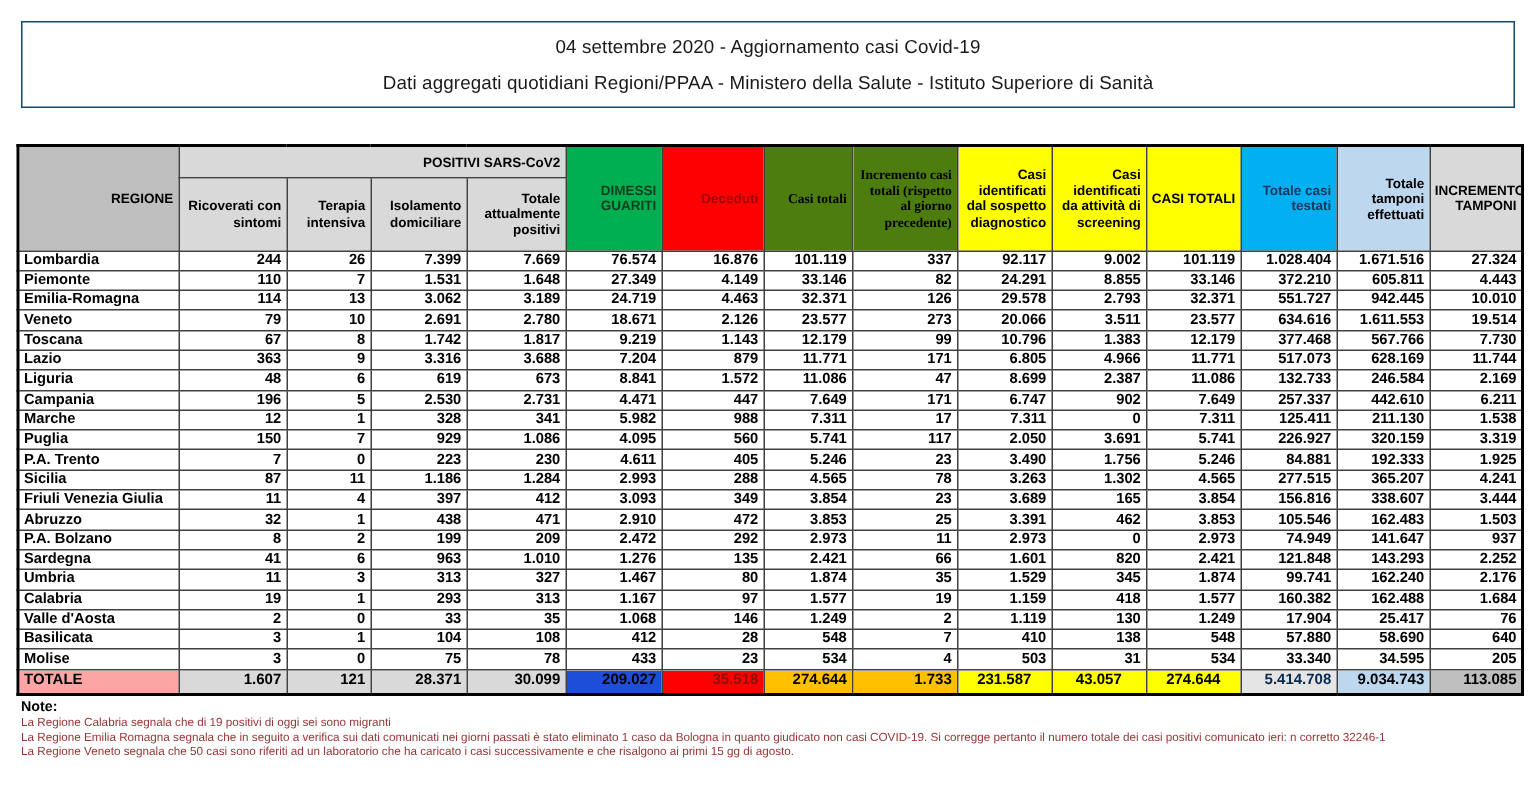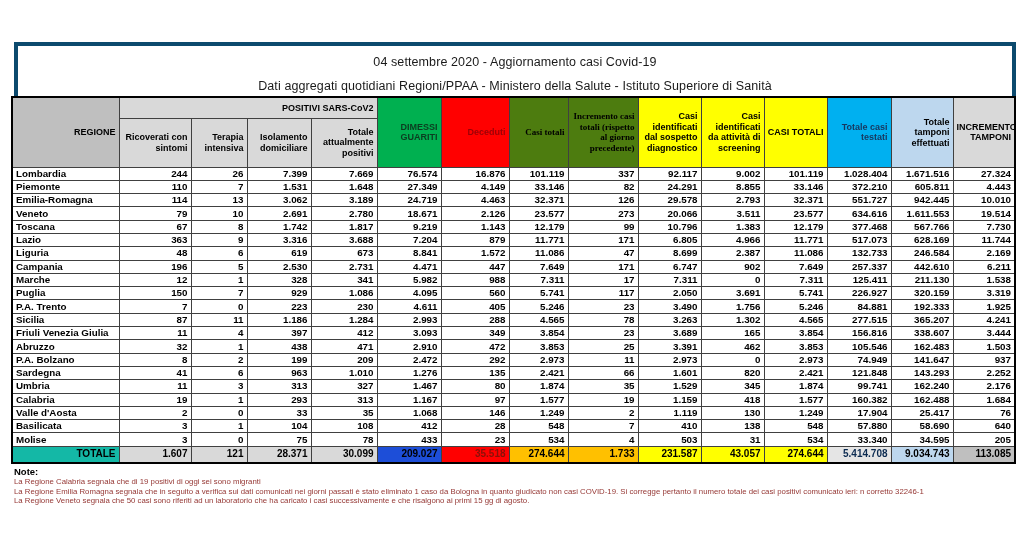--- a/index.html
+++ b/index.html
@@ -1,20 +1,20 @@
 <!DOCTYPE html>
 <html><head>
 <meta charset="utf-8">
 <style>
   html,body{margin:0;padding:0;background:#fff;font-family:"Liberation Sans",sans-serif;}
   .page{width:1024px;height:535px;position:relative;background:#fff;overflow:hidden;}
 
   
-  .title-box{position:absolute;left:14px;top:14px;width:994px;height:56px;border:4px solid #0c4a6e;
-             display:flex;flex-direction:column;justify-content:space-evenly;align-items:center;margin-top:28px;}
+  .title-box{position:absolute;left:14px;top:14px;width:994px;height:56px;border:1px solid #0c4a6e;
+             display:flex;flex-direction:column;justify-content:space-evenly;align-items:center;}
   .title-line{font-size:12.5px;color:#1a1a1a;font-weight:500;letter-spacing:.1px;}
 
   
   table.data{position:absolute;left:11px;top:96px;width:1003px;border-collapse:collapse;table-layout:fixed;
              border:2px solid #000;font-weight:bold;}
   .data th,.data td{border:1px solid #404040;padding:0 3px;overflow:hidden;white-space:nowrap;font-weight:bold;}
   .data thead th{font-size:9px;line-height:10.5px;text-align:right;vertical-align:middle;white-space:normal;}
   .data .group-h{height:21px;font-size:11px;}
   .data .sub-h{height:49px;}
   .data tbody td{height:12.3px;font-size:9.8px;line-height:12px;}
@@ -31,26 +31,26 @@
   .h-lgray{background:#D9D9D9;color:#000;}
   .h-green{background:#00B050;color:#0b3d20;}
   .h-red{background:#FF0000;color:#9C0006;}
   .h-orange{background:#4d7c0f;color:#000;font-family:Liberation Serif, serif;}
   .h-yellow{background:#FFFF00;color:#000;}
   .h-cyan{background:#00B0F0;color:#17375E;}
   .h-lblue{background:#BDD7EE;color:#000;}
 
   .thick-left{border-left:2px solid #000;}
   .data tr.total-row td{height:15px;font-size:10px;}
-  .t0{background:#14b8a6;text-align:right;}
+  .t0{background:#fca5a5;text-align:left;}
   .t1,.t2,.t3,.t4{background:#D9D9D9;margin-top:28px;}
   .t5{background:#1d4ed8;}
   .t6{background:#FF0000;color:#8a1008;}
   .t7,.t8{background:#FFC000;}
-  .t9,.t10,.t11{background:#FFFF00;}
+  .t9,.t10,.t11{background:#FFFF00;text-align:center;}
   .t12{background:#e5e5e5;color:#0b2a50;}
   .t13{background:#BDD7EE;}
   .t14{background:#BFBFBF;}
 
   
   .notes{position:absolute;left:14px;top:466px;width:990px;}
   .notes-heading{font-size:9.5px;font-weight:bold;color:#000;margin-bottom:0;}
   .note-line{font-size:7.8px;line-height:9.5px;color:#953734;}
 </style>
 </head>

